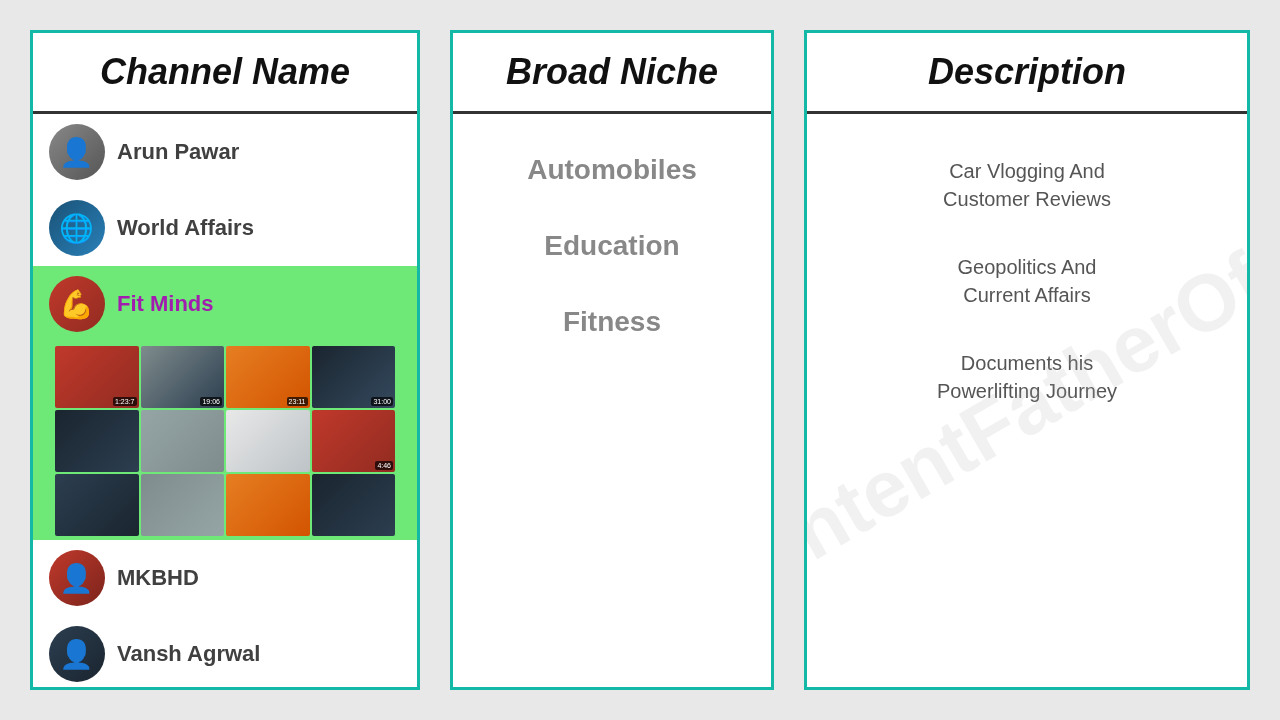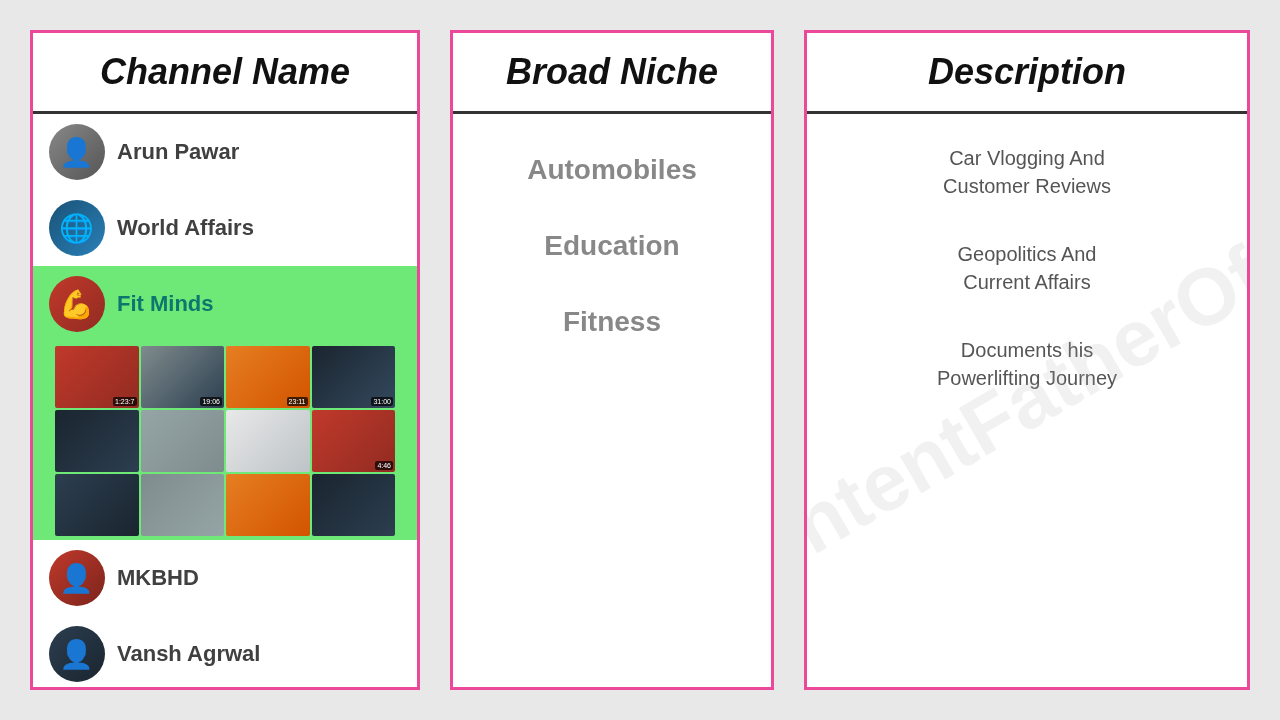--- a/index.html
+++ b/index.html
@@ -14,21 +14,21 @@
       overflow: hidden;
     }
     .main-container {
       display: flex;
       gap: 0;
       width: 1220px;
       height: 660px;
       margin: 0 auto;
     }
     .panel {
-      border: 3px solid #ec4899;
+      border: 3px solid #14b8a6;
       background: #fff;
       display: flex;
       flex-direction: column;
       overflow: hidden;
     }
     .panel-channel {
       width: 390px;
       flex-shrink: 0;
       margin-right: 30px;
     }
@@ -81,21 +81,21 @@
       font-size: 22px;
       font-weight: bold;
       color: #fff;
     }
     .channel-name-text {
       font-size: 22px;
       font-weight: bold;
       color: #404040;
     }
     .channel-item.highlighted .channel-name-text {
-      color: #0f766e;
+      color: #a21caf;
     }
     
     .video-grid {
       display: grid;
       grid-template-columns: repeat(4, 1fr);
       gap: 2px;
       padding: 4px 6px;
       background: #6ee876;
     }
     .video-thumb {
@@ -265,21 +265,21 @@
       <div class="niche-list">
         <div class="niche-item">Automobiles</div>
         <div class="niche-item">Education</div>
         <div class="niche-item">Fitness</div>
       </div>
     </div>
   </div>
 
   <div class="panel panel-description">
     <div class="panel-header">Description</div>
-    <div class="panel-body" style="position:relative;">
+    <div class="panel-body" style="position:relative;margin-top:13px;">
       <div class="desc-list">
         <div class="desc-item">Car Vlogging And<br>Customer Reviews</div>
         <div class="desc-item">Geopolitics And<br>Current Affairs</div>
         <div class="desc-item">Documents his<br>Powerlifting Journey</div>
       </div>
 
       <div class="watermark">@ContentFatherOfficial</div>
     </div>
   </div>
 </div>

